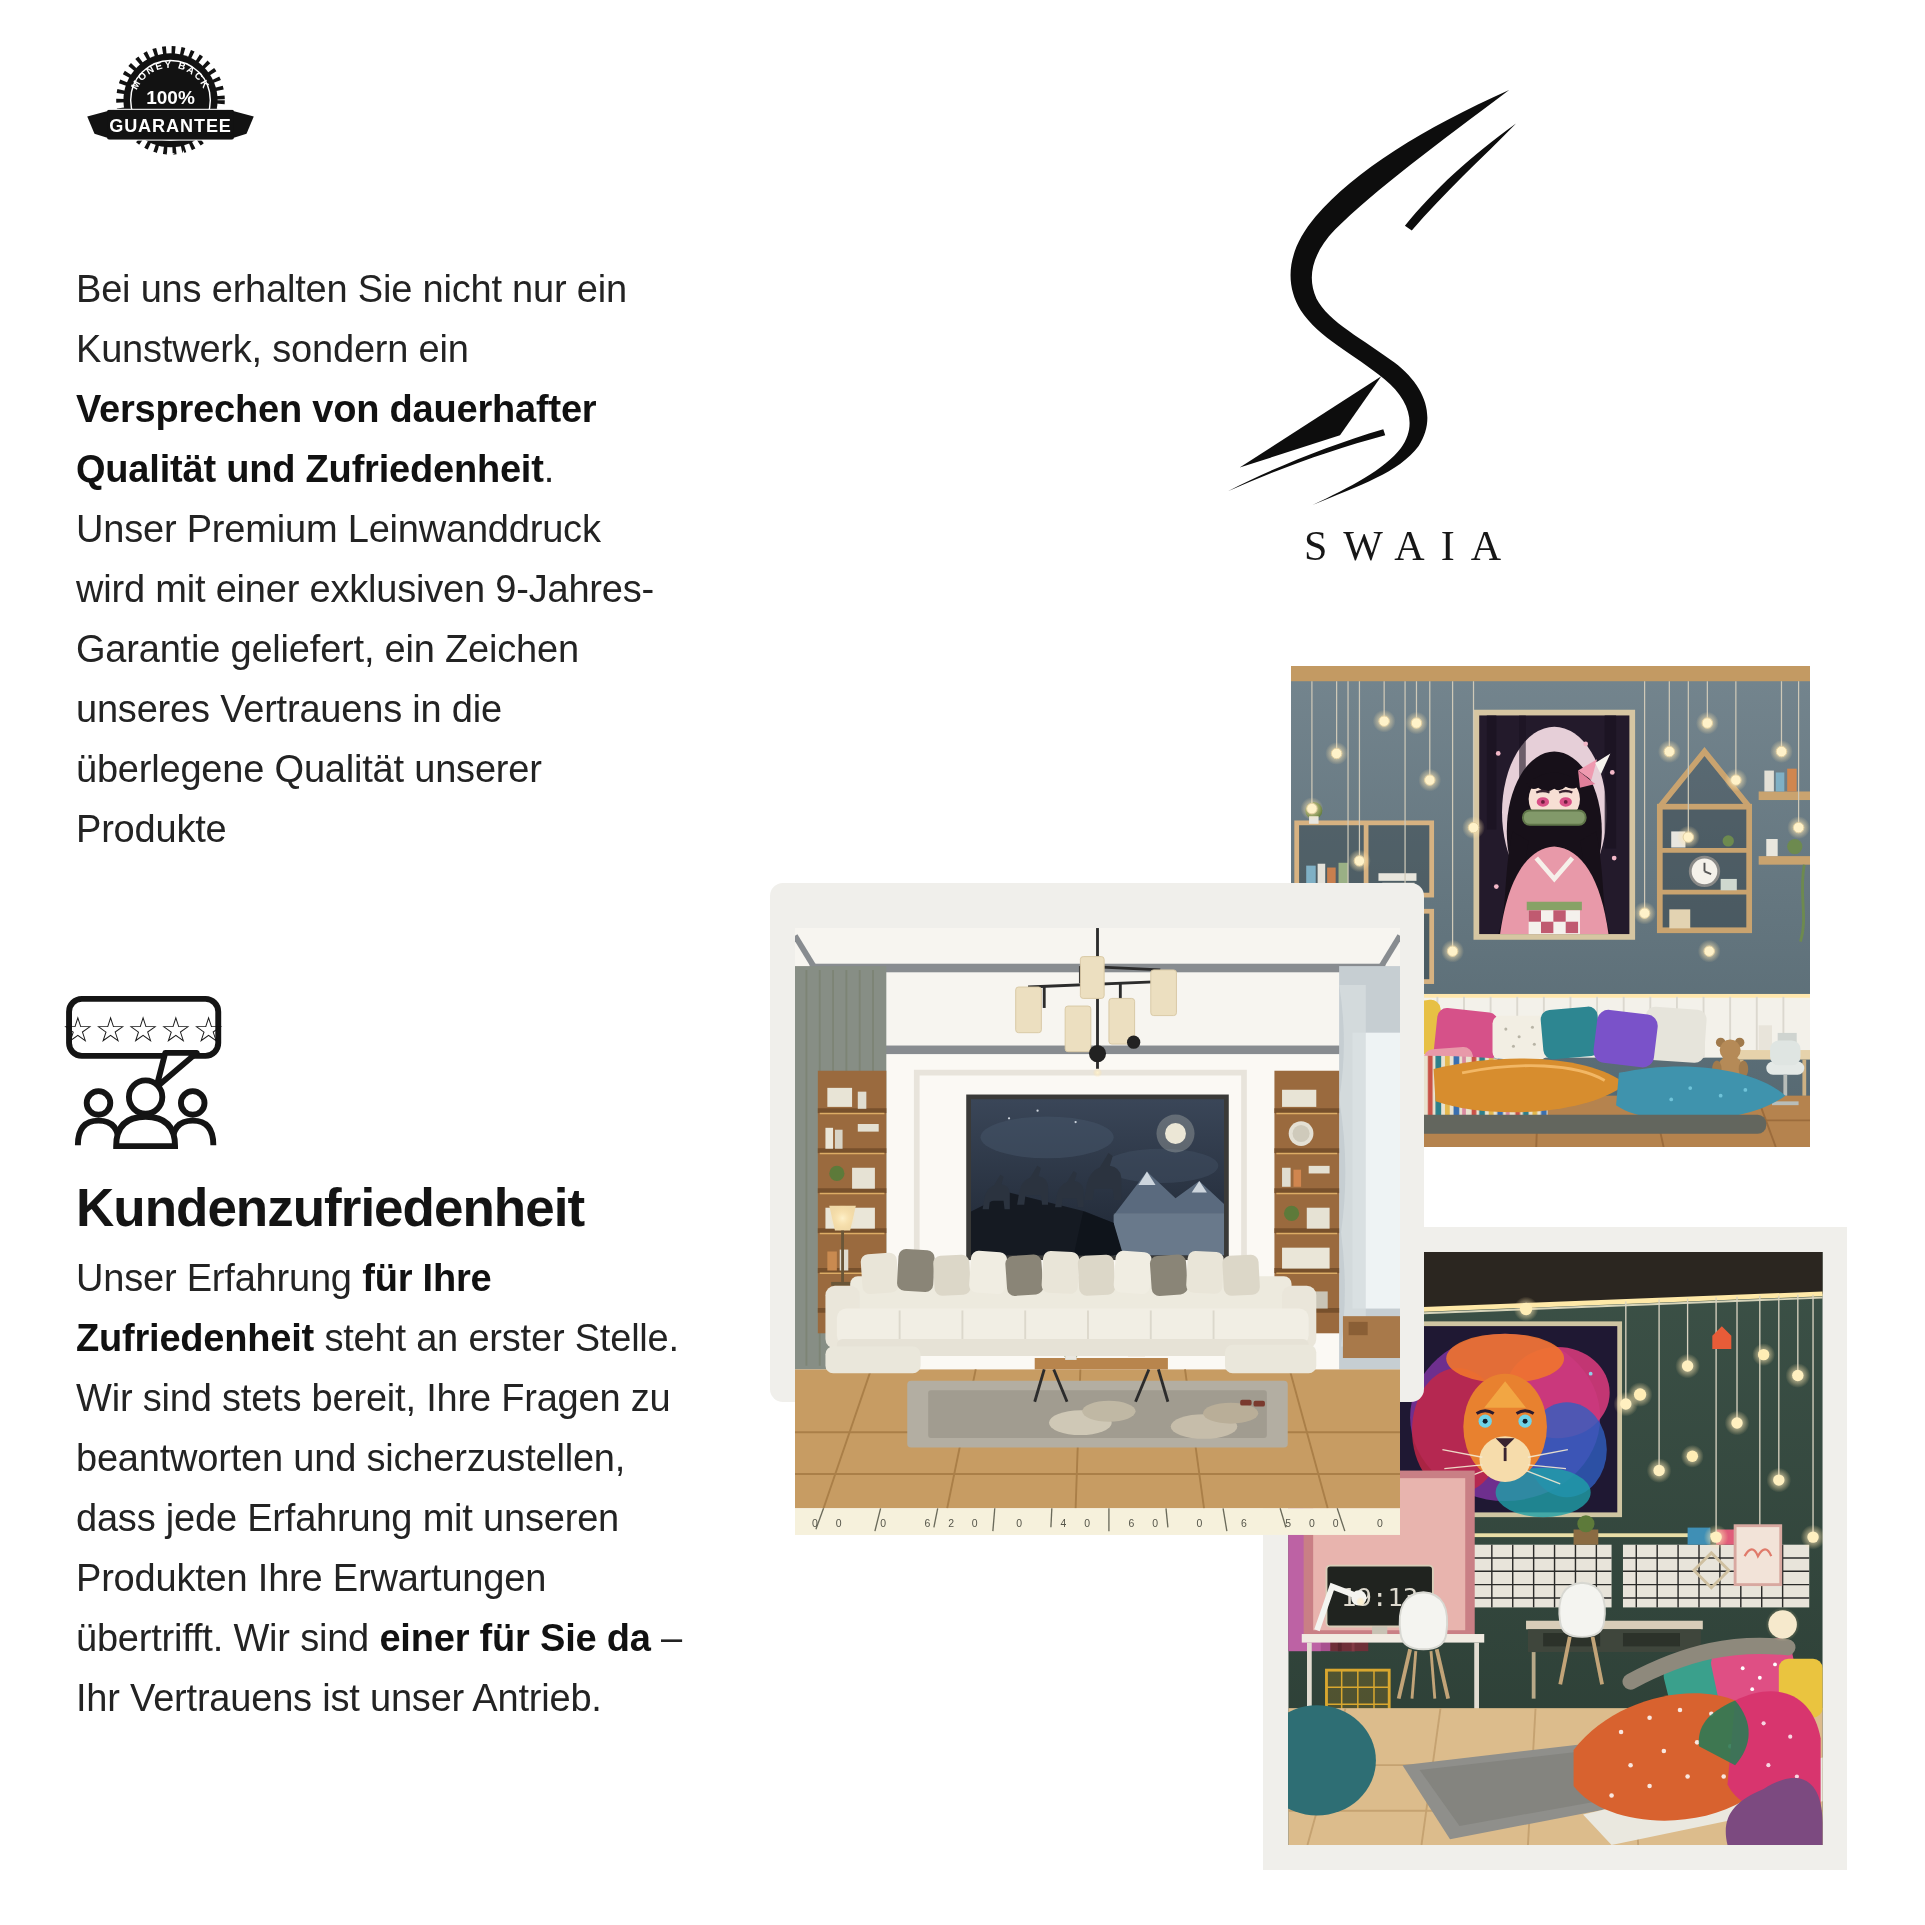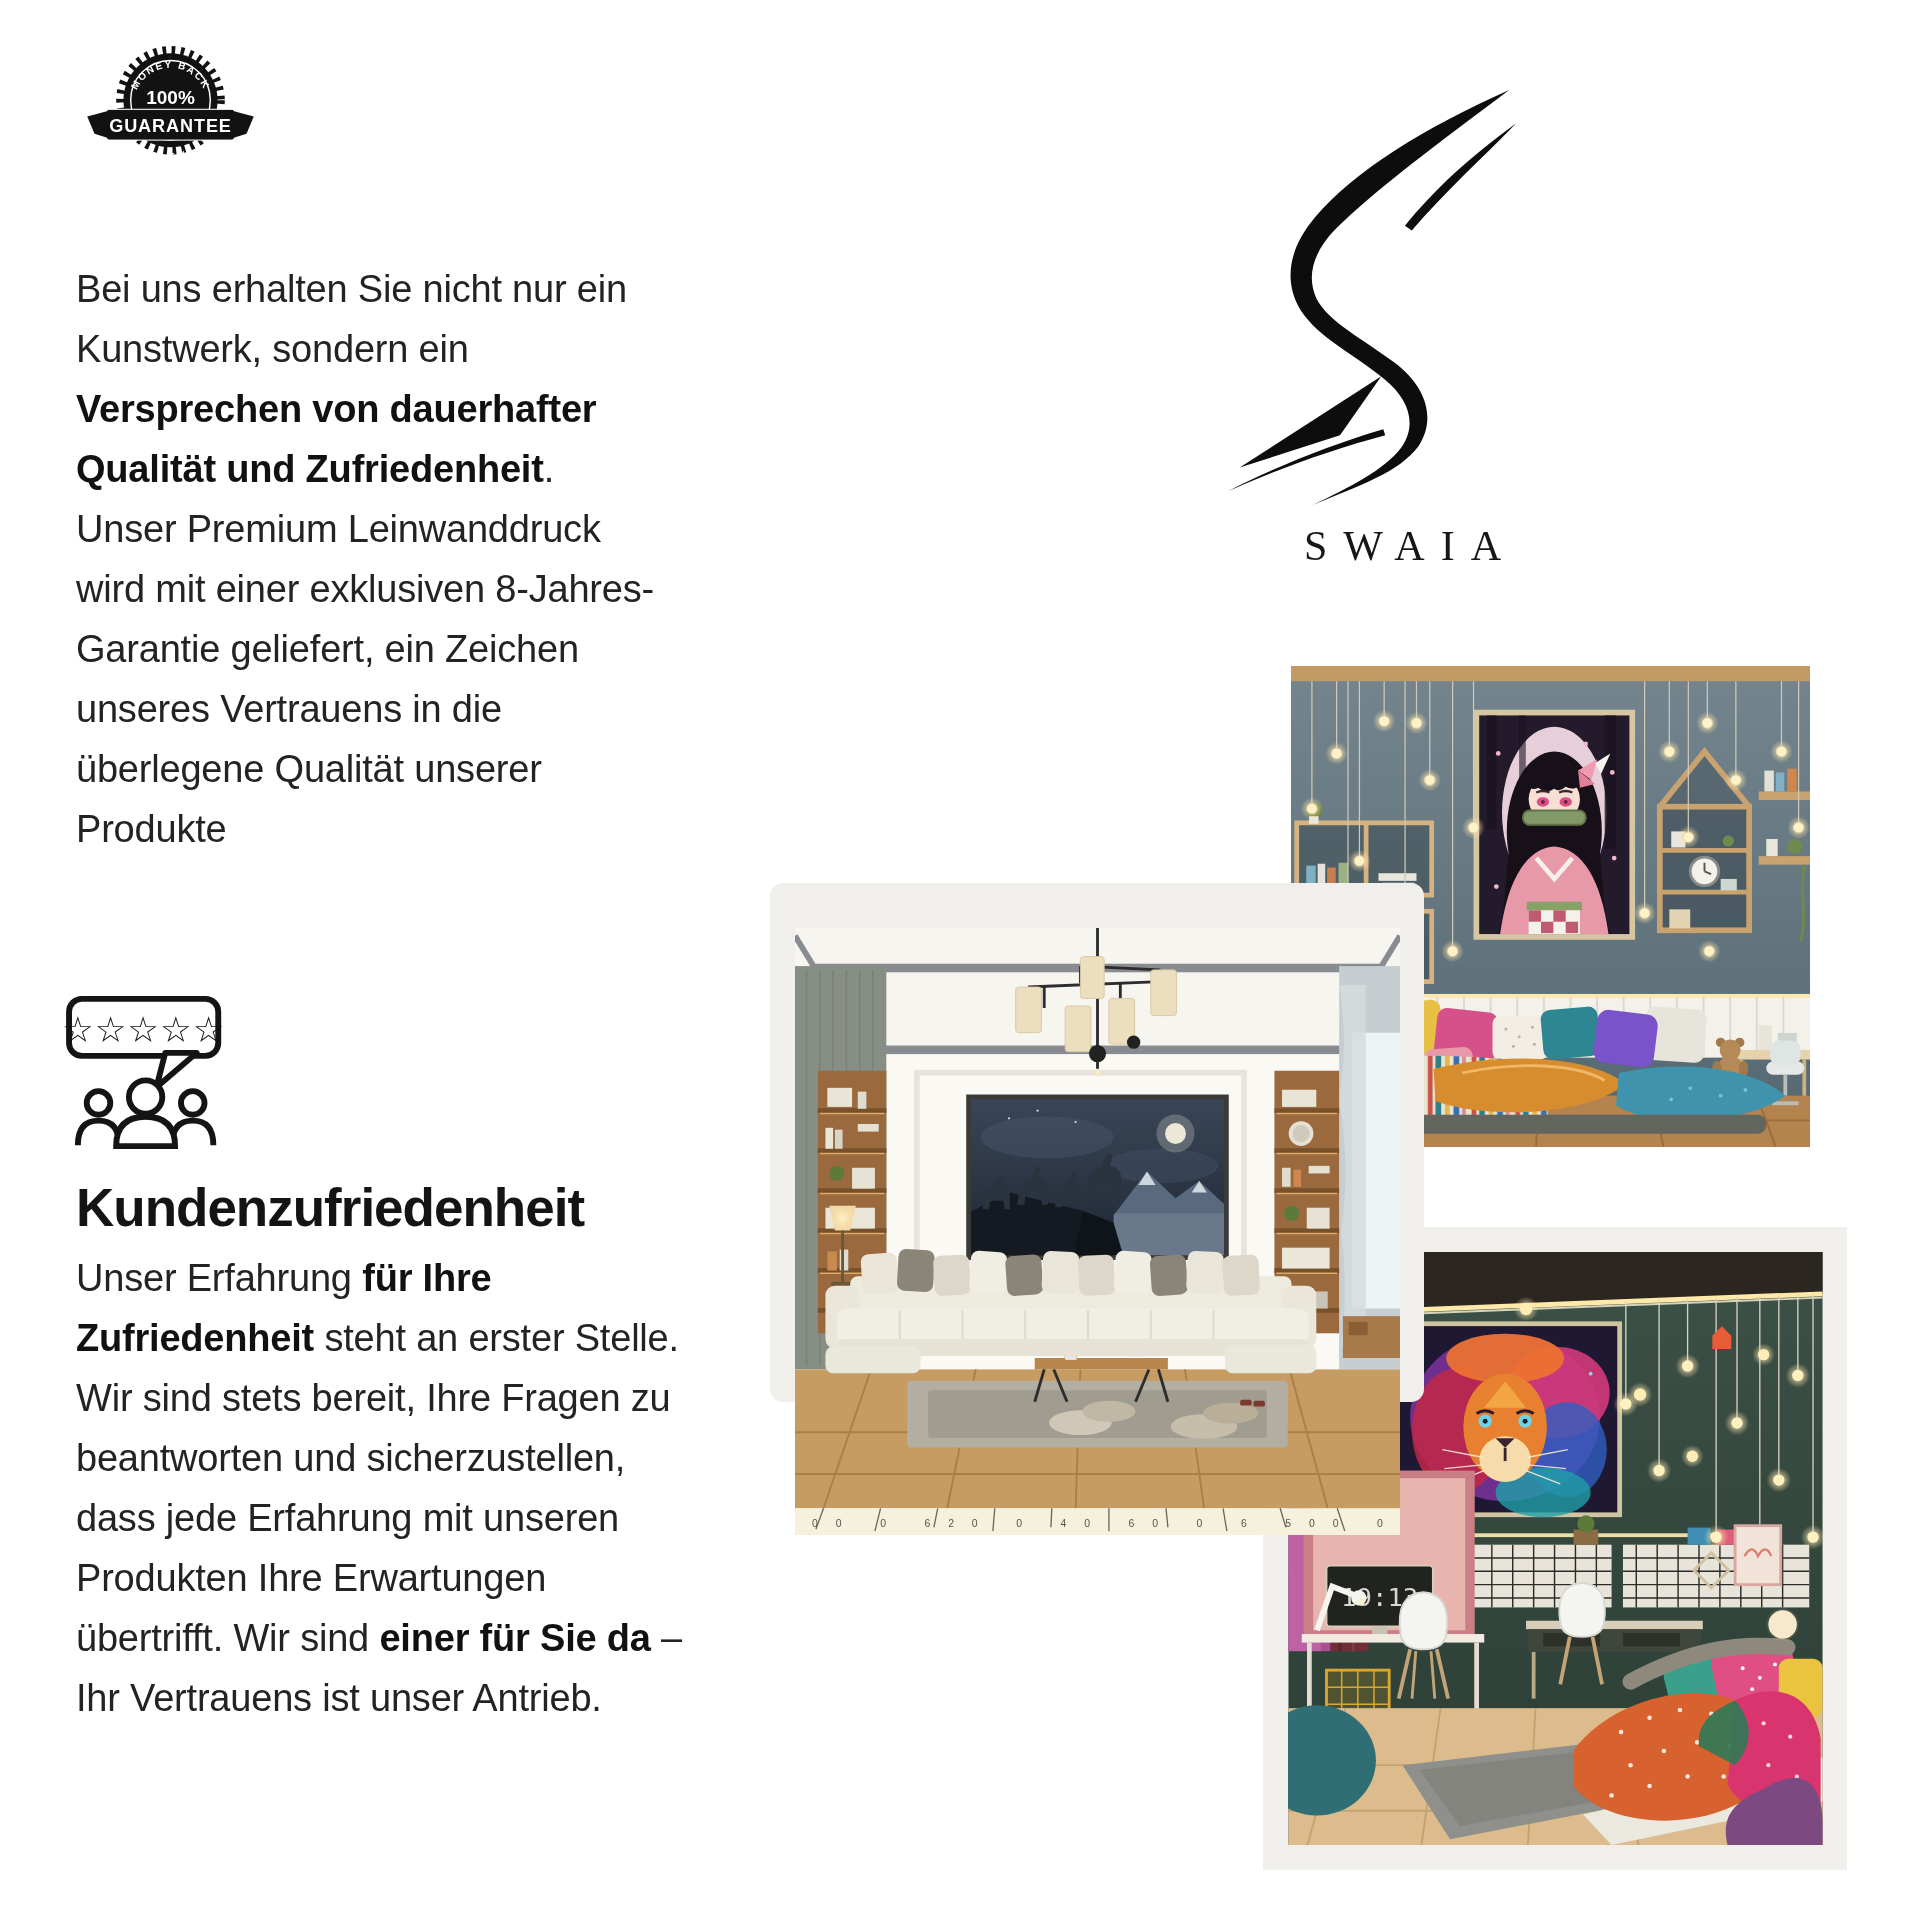--- a/index.html
+++ b/index.html
@@ -44,21 +44,21 @@
       <polygon points="8,80 38,72 38,106 16,99" fill="#121212"></polygon>
       <polygon points="192,80 162,72 162,106 184,99" fill="#121212"></polygon>
       <rect x="30" y="72" width="140" height="34" rx="3" fill="#121212"></rect>
       <line x1="30" y1="72" x2="170" y2="72" stroke="#ffffff" stroke-width="1.4" opacity="0.85"></line>
       <line x1="30" y1="106" x2="170" y2="106" stroke="#ffffff" stroke-width="1.4" opacity="0.85"></line>
       <text x="100" y="97" text-anchor="middle" font-size="20" font-weight="bold" fill="#ffffff" letter-spacing="1">GUARANTEE</text>
       <text x="100" y="126" text-anchor="middle" font-size="12" fill="#ffffff">★ ★ ★</text>
     </svg>
   </div>
 
-  <p class="body abs" id="p1-block"><span>Bei uns erhalten Sie nicht nur ein Kunstwerk, sondern ein </span><span class="b">Versprechen von dauerhafter Qualität und Zufriedenheit</span><span>. Unser Premium Leinwanddruck wird mit einer exklusiven 8-Jahres-Garantie geliefert, ein Zeichen unseres Vertrauens in die überlegene Qualität unserer Produkte</span></p>
+  <p class="body abs" id="p1-block"><span>Bei uns erhalten Sie nicht nur ein Kunstwerk, sondern ein </span><span class="b">Versprechen von dauerhafter Qualität und Zufriedenheit</span><span>. Unser Premium Leinwanddruck wird mit einer exklusiven 9-Jahres-Garantie geliefert, ein Zeichen unseres Vertrauens in die überlegene Qualität unserer Produkte</span></p>
 
   <div class="abs" id="rating-block">
     <svg width="177" height="160" viewBox="0 0 180 163">
       <g stroke="#141414" stroke-width="6" fill="#ffffff" stroke-linejoin="round">
         <rect x="6" y="6" width="152" height="58" rx="13"></rect>
       </g>
       <text x="82" y="50" text-anchor="middle" font-size="36" letter-spacing="1" fill="#141414">☆☆☆☆☆</text>
       <polygon points="104,61 95,96 136,61" fill="#ffffff" stroke="#141414" stroke-width="6" stroke-linejoin="round"></polygon>
       <g stroke="#141414" stroke-width="6" fill="#ffffff">
         <circle cx="36" cy="112" r="12"></circle>

